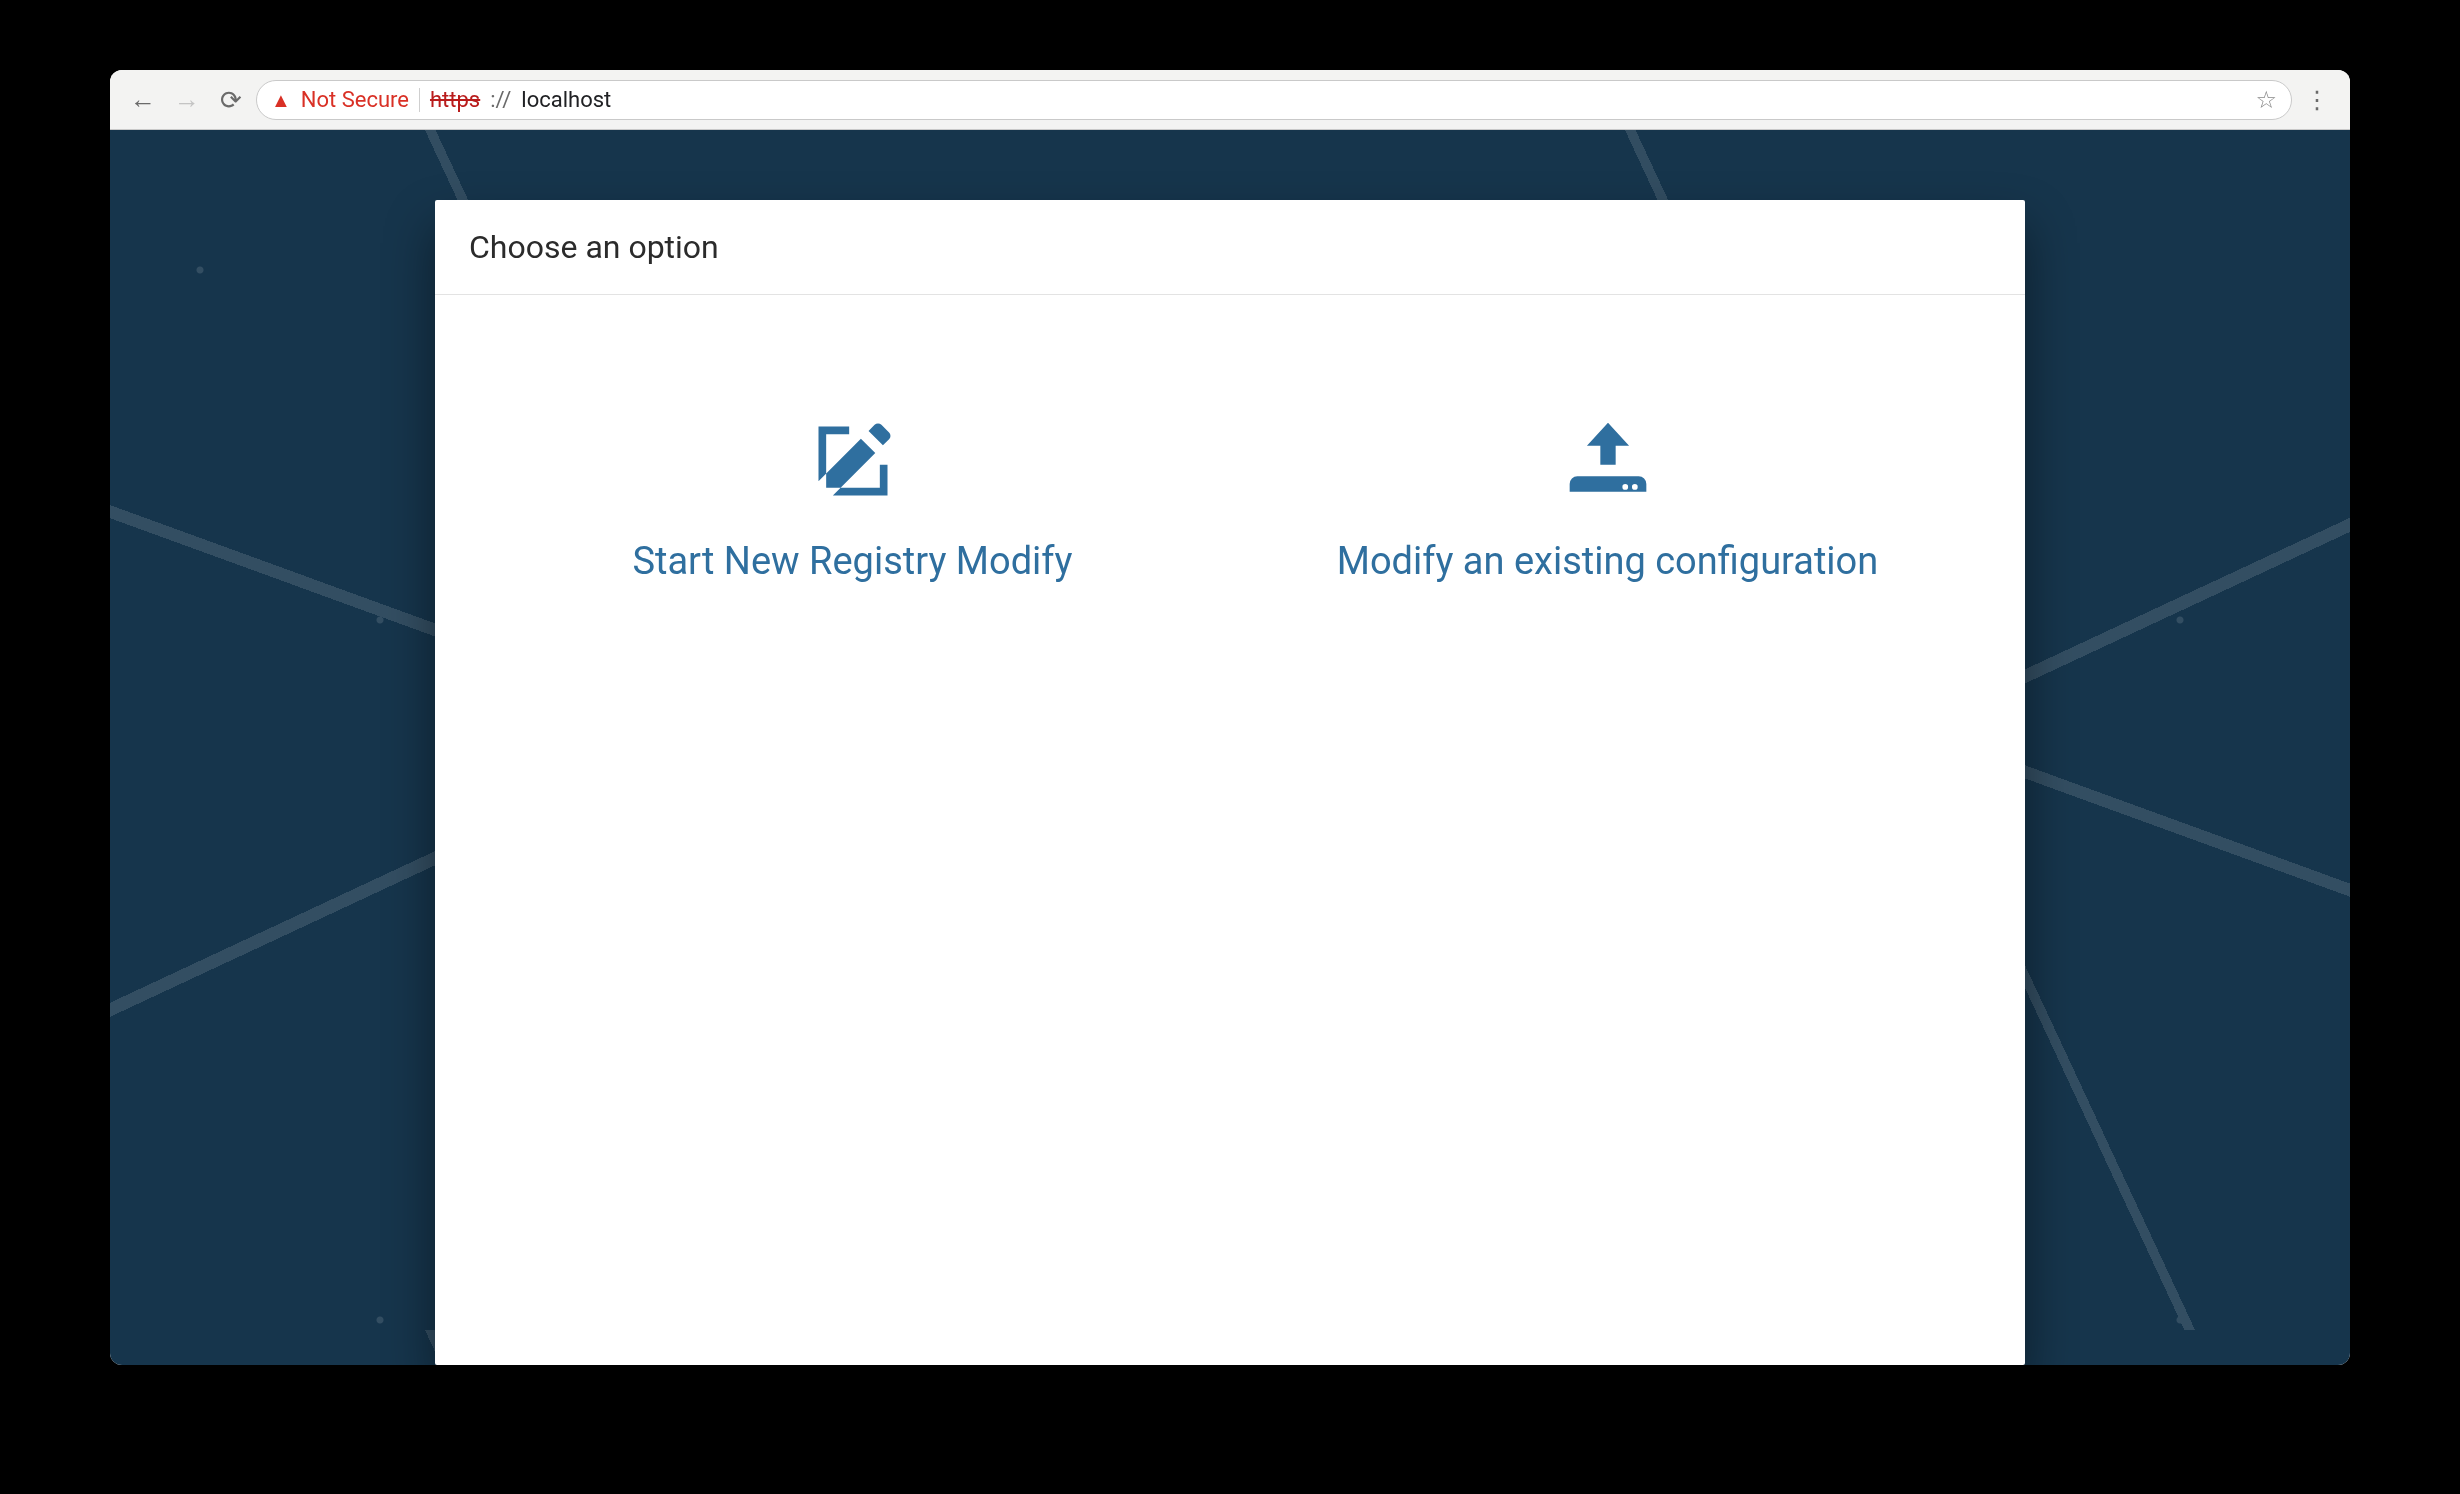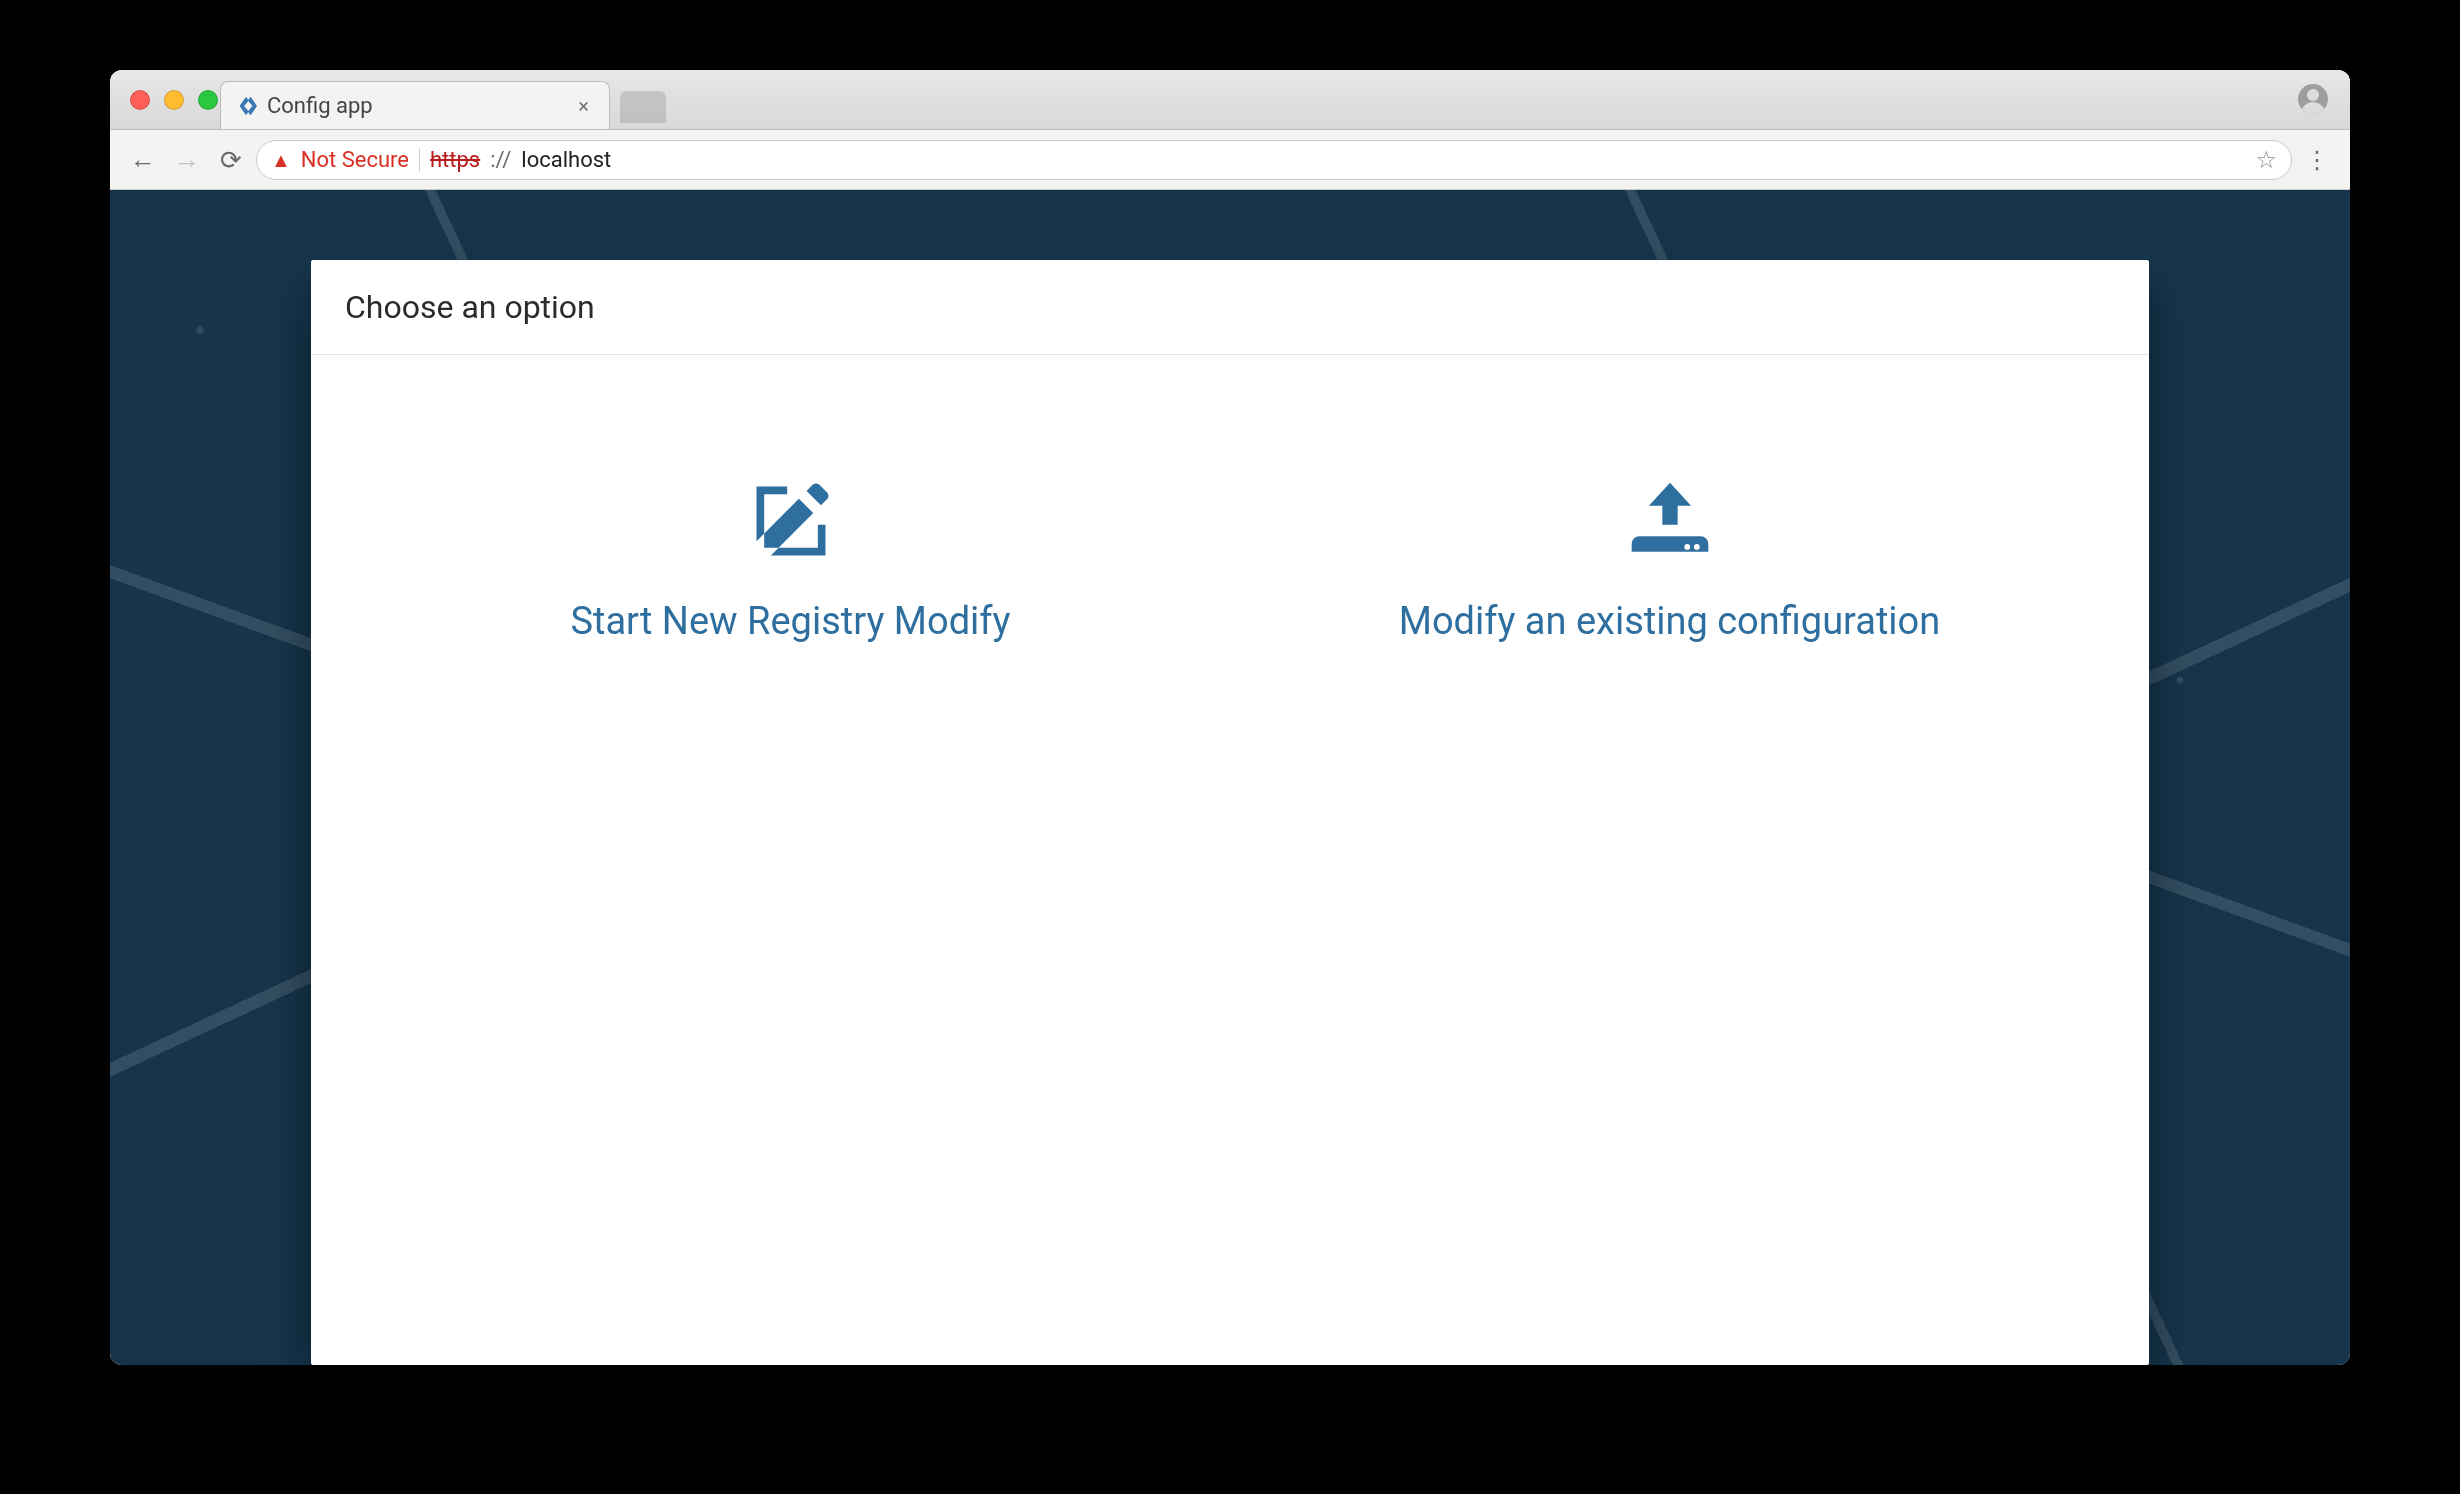--- a/index.html
+++ b/index.html
@@ -160,21 +160,21 @@
                       linear-gradient( 20deg, transparent 49.6%, #fff 49.6%, #fff 50.4%, transparent 50.4%),
                       linear-gradient(-25deg, transparent 49.6%, #fff 49.6%, #fff 50.4%, transparent 50.4%),
                       linear-gradient( 65deg, transparent 49.7%, #fff 49.7%, #fff 50.3%, transparent 50.3%);
     background-size: 900px 700px, 900px 700px, 900px 700px, 900px 700px, 900px 700px,
                      1200px 1200px, 1200px 1200px, 1200px 1200px;
     pointer-events:none;
   }
 
   .card{
     margin-top: 70px;
-    width: 1838px;
+    width: 1590px;
     background:#fff;
     box-shadow: 0 26px 50px rgba(0,0,0,.45);
     border-radius: 2px;
     position:relative;
     z-index:1;
   }
   .card-header{
     padding: 28px 34px;
     border-bottom:1px solid #e3e3e3;
     font-size:32px;
@@ -200,40 +200,20 @@
     color:#2f6f9f;
     text-align:center;
   }
 </style>
 </head>
 <body>
 
 <div class="stage">
   <div class="browser-window">
 
-    <div class="titlebar">
-      <div class="traffic-lights">
-        <div class="tl red"></div>
-        <div class="tl yellow"></div>
-        <div class="tl green"></div>
-      </div>
-
-      <div class="tab">
-        <span class="favicon">
-          <svg viewBox="0 0 24 24" width="22" height="22">
-              <path fill="#3b78b5" d="M12 2 5 12l7 10 3-4-5-6 5-6-3-4zM14 6l5 6-5 6 3 4 7-10-7-10-3 4z"></path>
-            </svg>
-        </span>
-        <span>Config app</span>
-        <span class="close">×</span>
-      </div>
-      <div class="ghost-tab"></div>
-
-      <div class="profile-icon"></div>
-    </div>
 
     <div class="toolbar">
       <div class="nav-btn">←</div>
       <div class="nav-btn disabled">→</div>
       <div class="nav-btn">⟳</div>
 
       <div class="omnibox">
         <span class="warn-tri">▲</span>
         <span class="not-secure">Not Secure</span>
         <span class="sep"></span>

